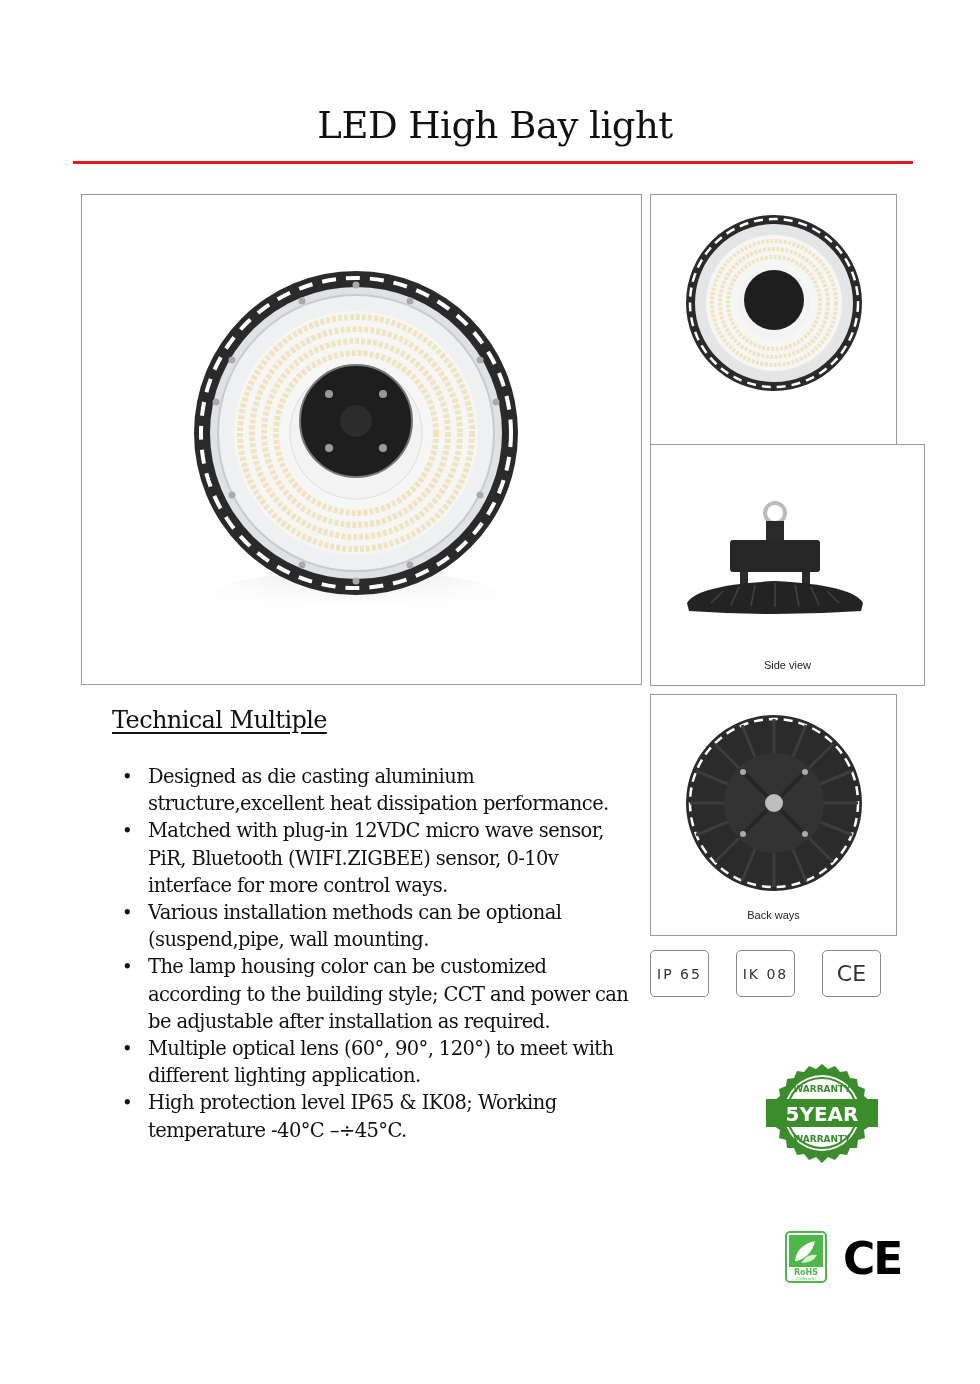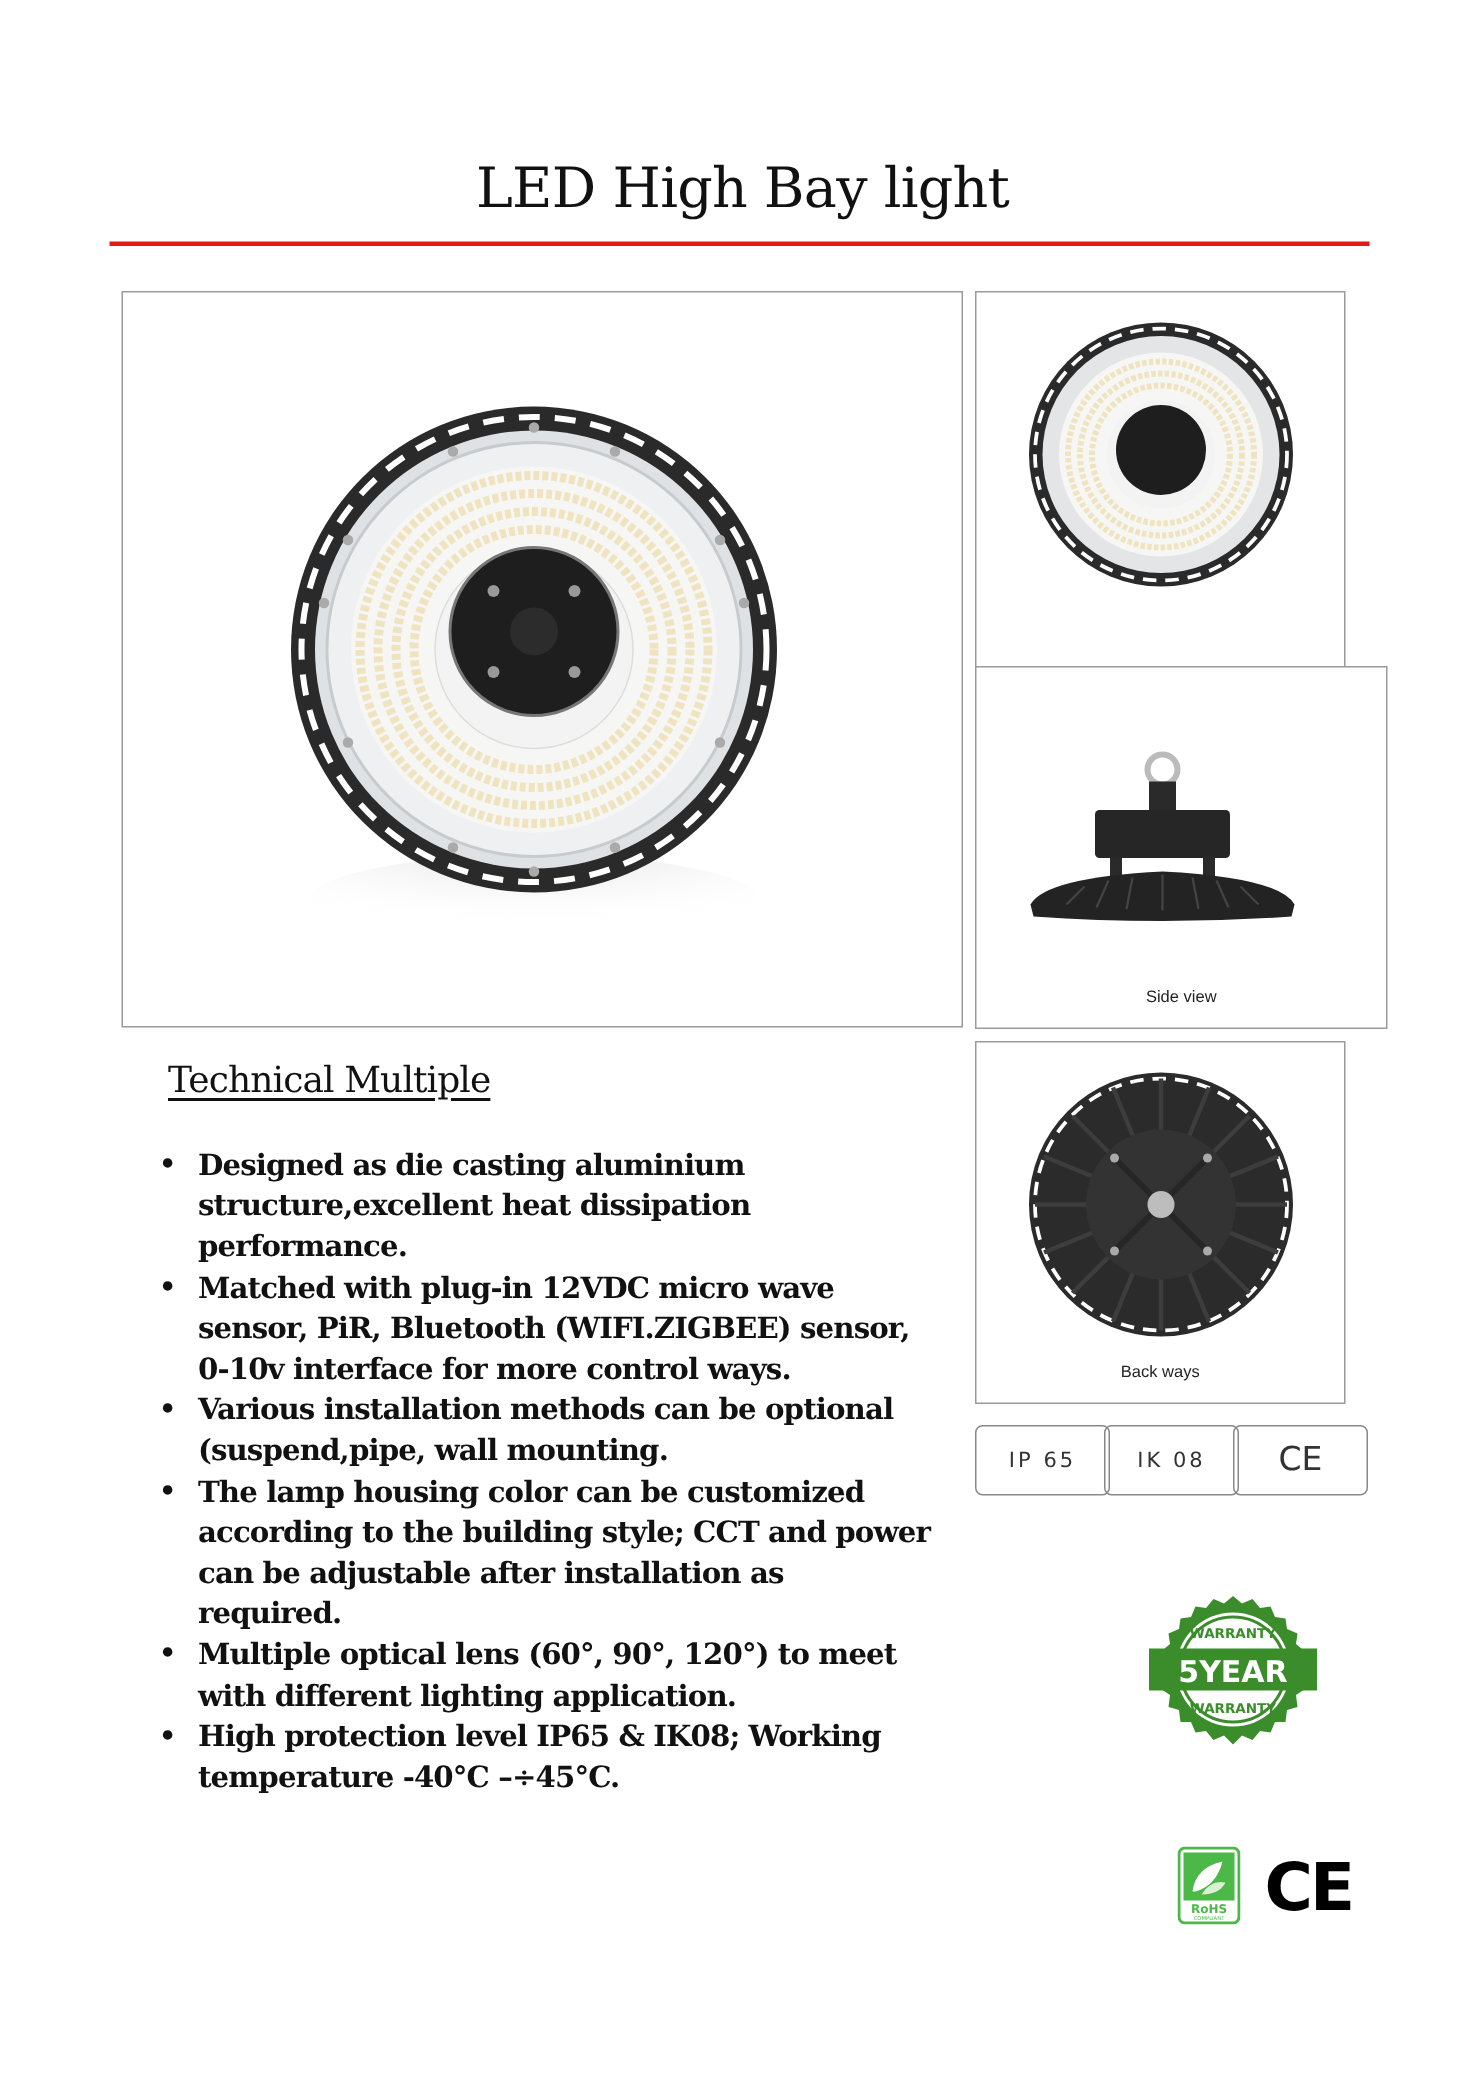--- a/index.html
+++ b/index.html
@@ -11,25 +11,25 @@
   .frame { position: absolute; border: 1px solid #9a9a9a; background: #fff; box-sizing: border-box; }
   .main-img { left: 81px; top: 194px; width: 561px; height: 491px; }
   .view1 { left: 650px; top: 194px; width: 247px; height: 300px; }
   .view2 { left: 650px; top: 444px; width: 275px; height: 242px; }
   .view3 { left: 650px; top: 694px; width: 247px; height: 242px; }
   .view-label { position: absolute; left: 0; right: 0; bottom: 14px; text-align: center;
                 font-family: "Liberation Sans", sans-serif; font-size: 11px; color: #222; }
   .frame svg { position: absolute; }
   .features-title { position: absolute; left: 112px; top: 706px; font-size: 24px;
                     text-decoration: underline; text-underline-offset: 4px; font-family: "DejaVu Serif", serif; letter-spacing: -0.6px; }
-  .features { position: absolute; left: 104px; top: 763px; width: 520px; margin: 0; padding: 0; list-style: none; font-weight: bold; }
+  .features { position: absolute; left: 120px; top: 763px; width: 520px; margin: 0; padding: 0; list-style: none; }
   .features li { position: relative; padding-left: 28px; font-size: 19.5px; line-height: 27.2px; letter-spacing: -0.6px;
                  font-family: "DejaVu Serif", serif; }
   .features li::before { content: "•"; position: absolute; left: 2px; top: 0; font-size: 18px; }
-  .badge { position: absolute; top: 950px; width: 90px; height: 47px; border: 1.5px solid #888; border-radius: 5px;
+  .badge { position: absolute; top: 950px; width: 59px; height: 47px; border: 1.5px solid #888; border-radius: 5px;
            box-sizing: border-box; display: flex; align-items: center; justify-content: center;
            font-family: "DejaVu Sans", sans-serif; font-size: 14px; letter-spacing: 2px; color: #333; }
   .badge.ce { font-size: 22px; letter-spacing: 0; font-family: "DejaVu Sans", sans-serif; font-weight: normal; }
   .warranty { position: absolute; left: 764px; top: 1062px; width: 116px; height: 104px; }
   .rohs { position: absolute; left: 785px; top: 1231px; width: 42px; height: 52px; }
   .ce-mark { position: absolute; left: 843px; top: 1233px; font-family: "DejaVu Sans", sans-serif;
              font-size: 44px; font-weight: bold; letter-spacing: -2px; color: #000; }
 </style>
 </head>
 <body>

